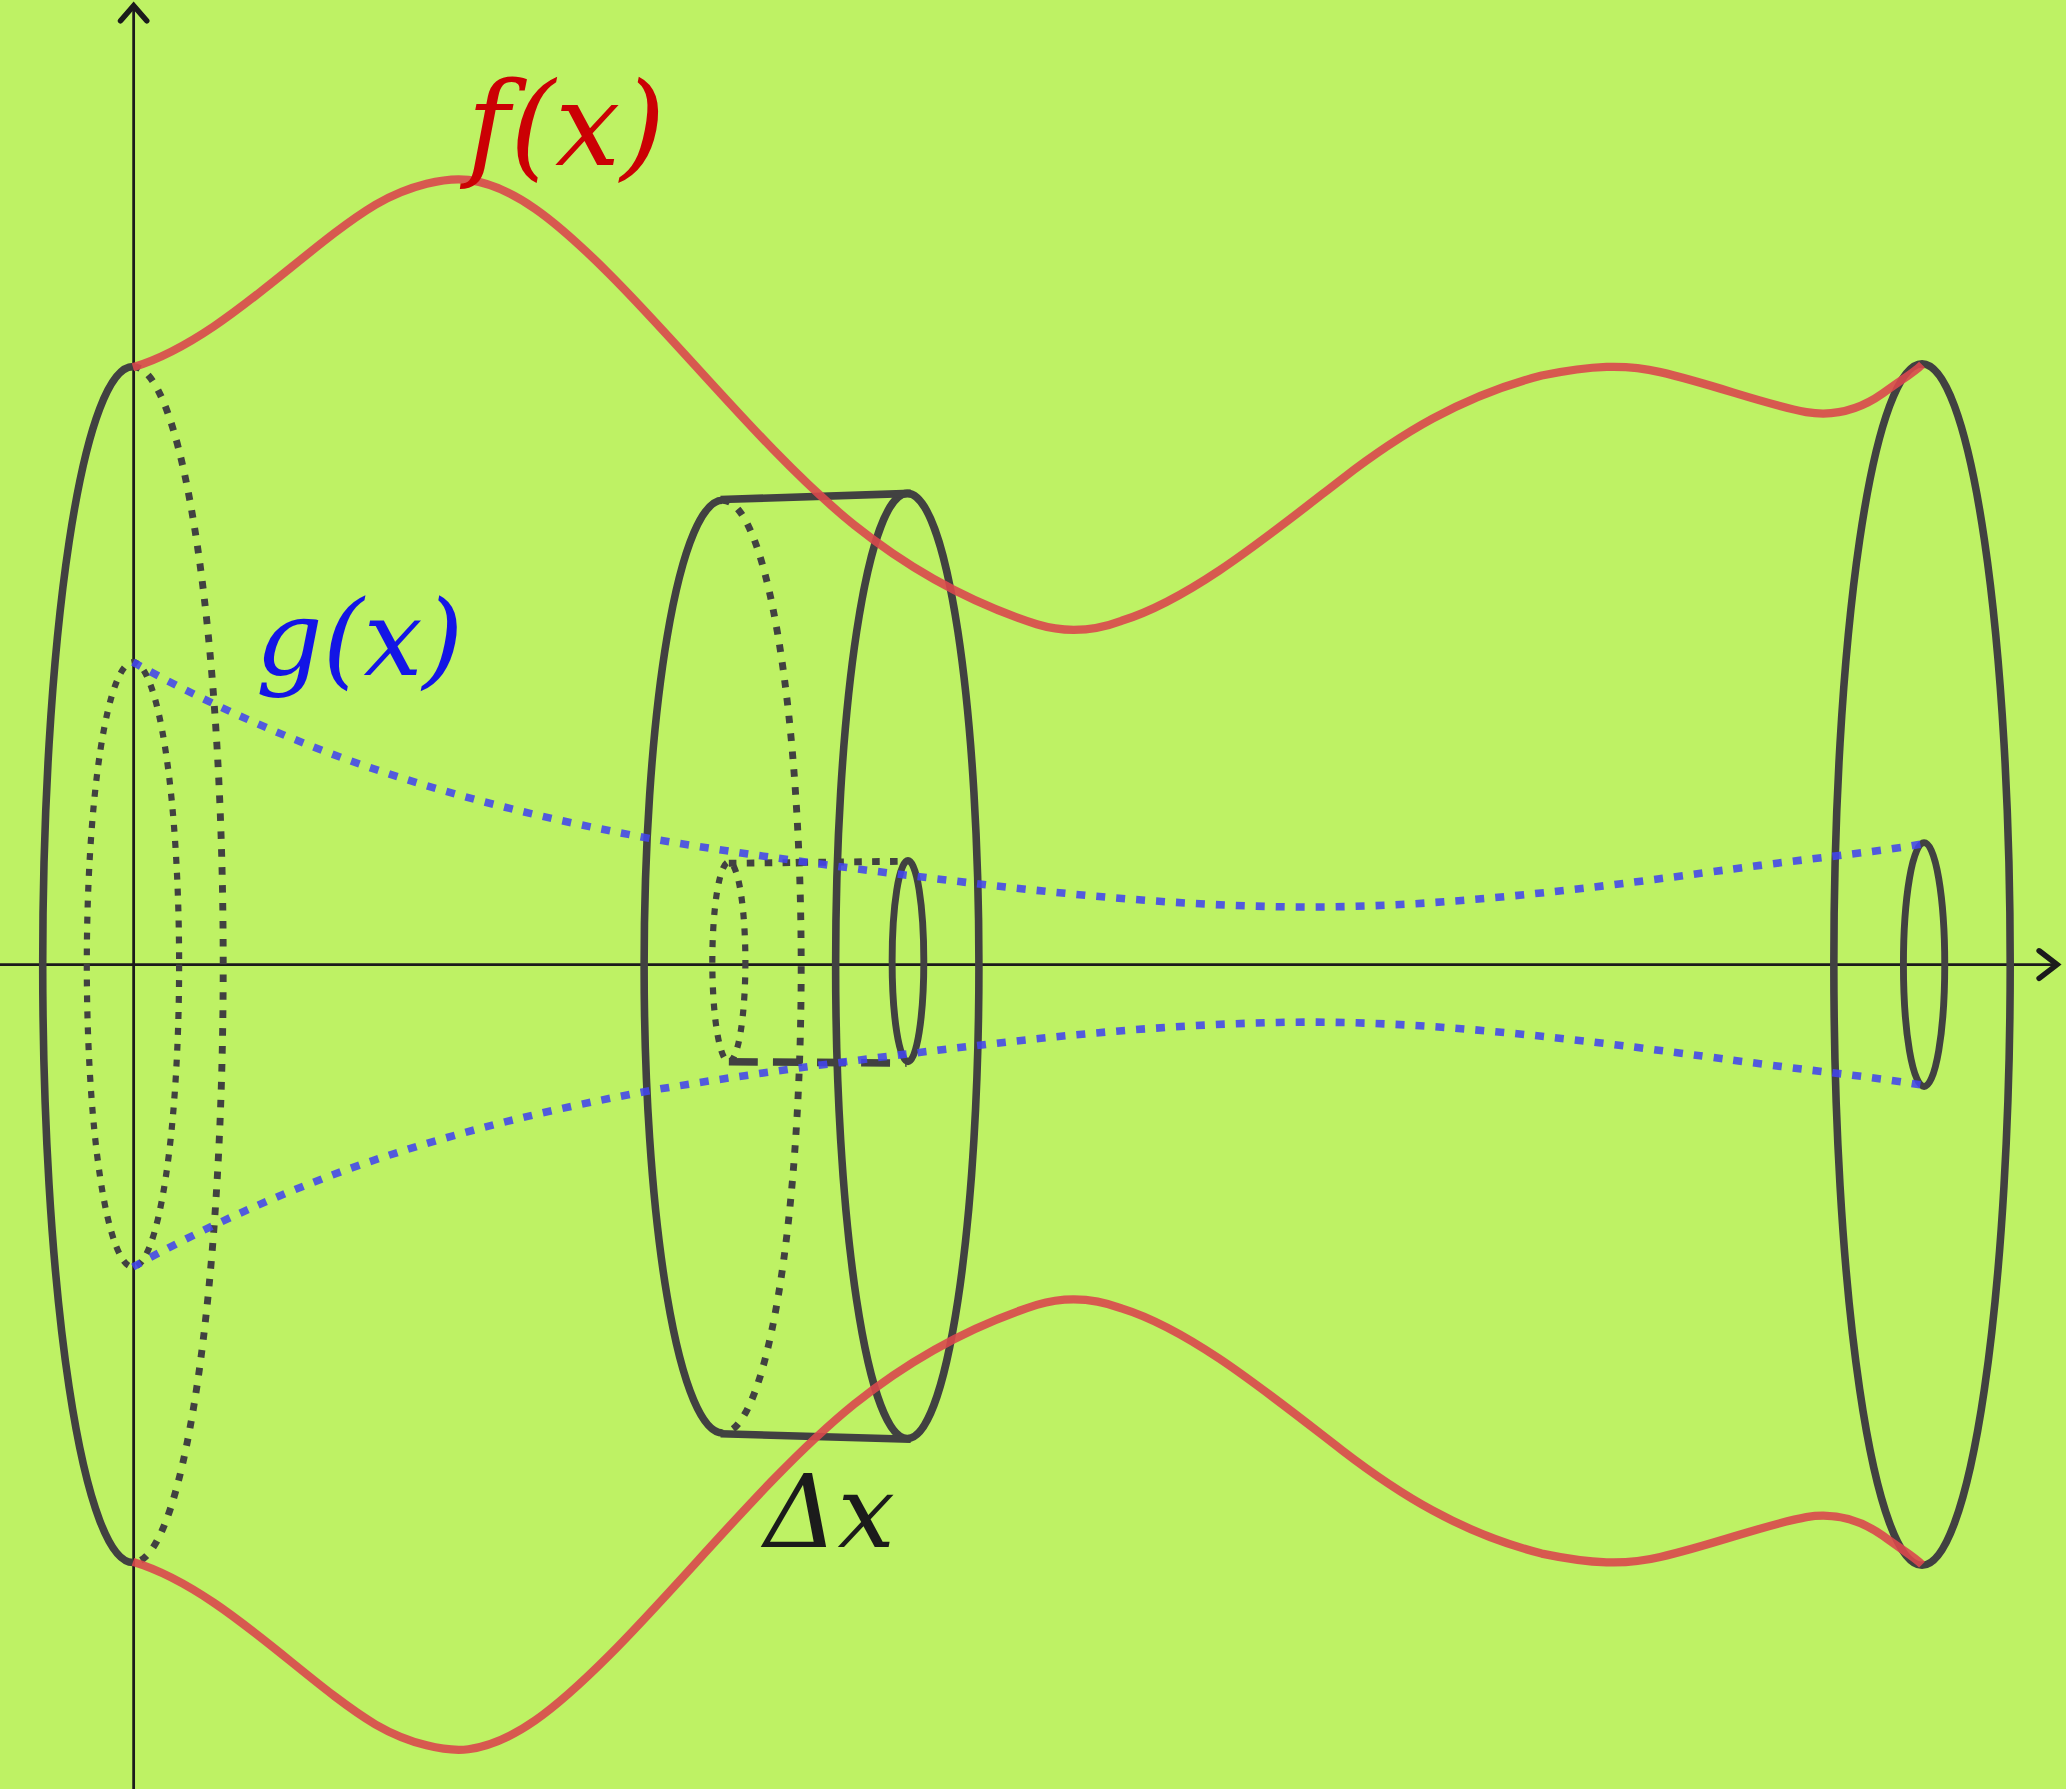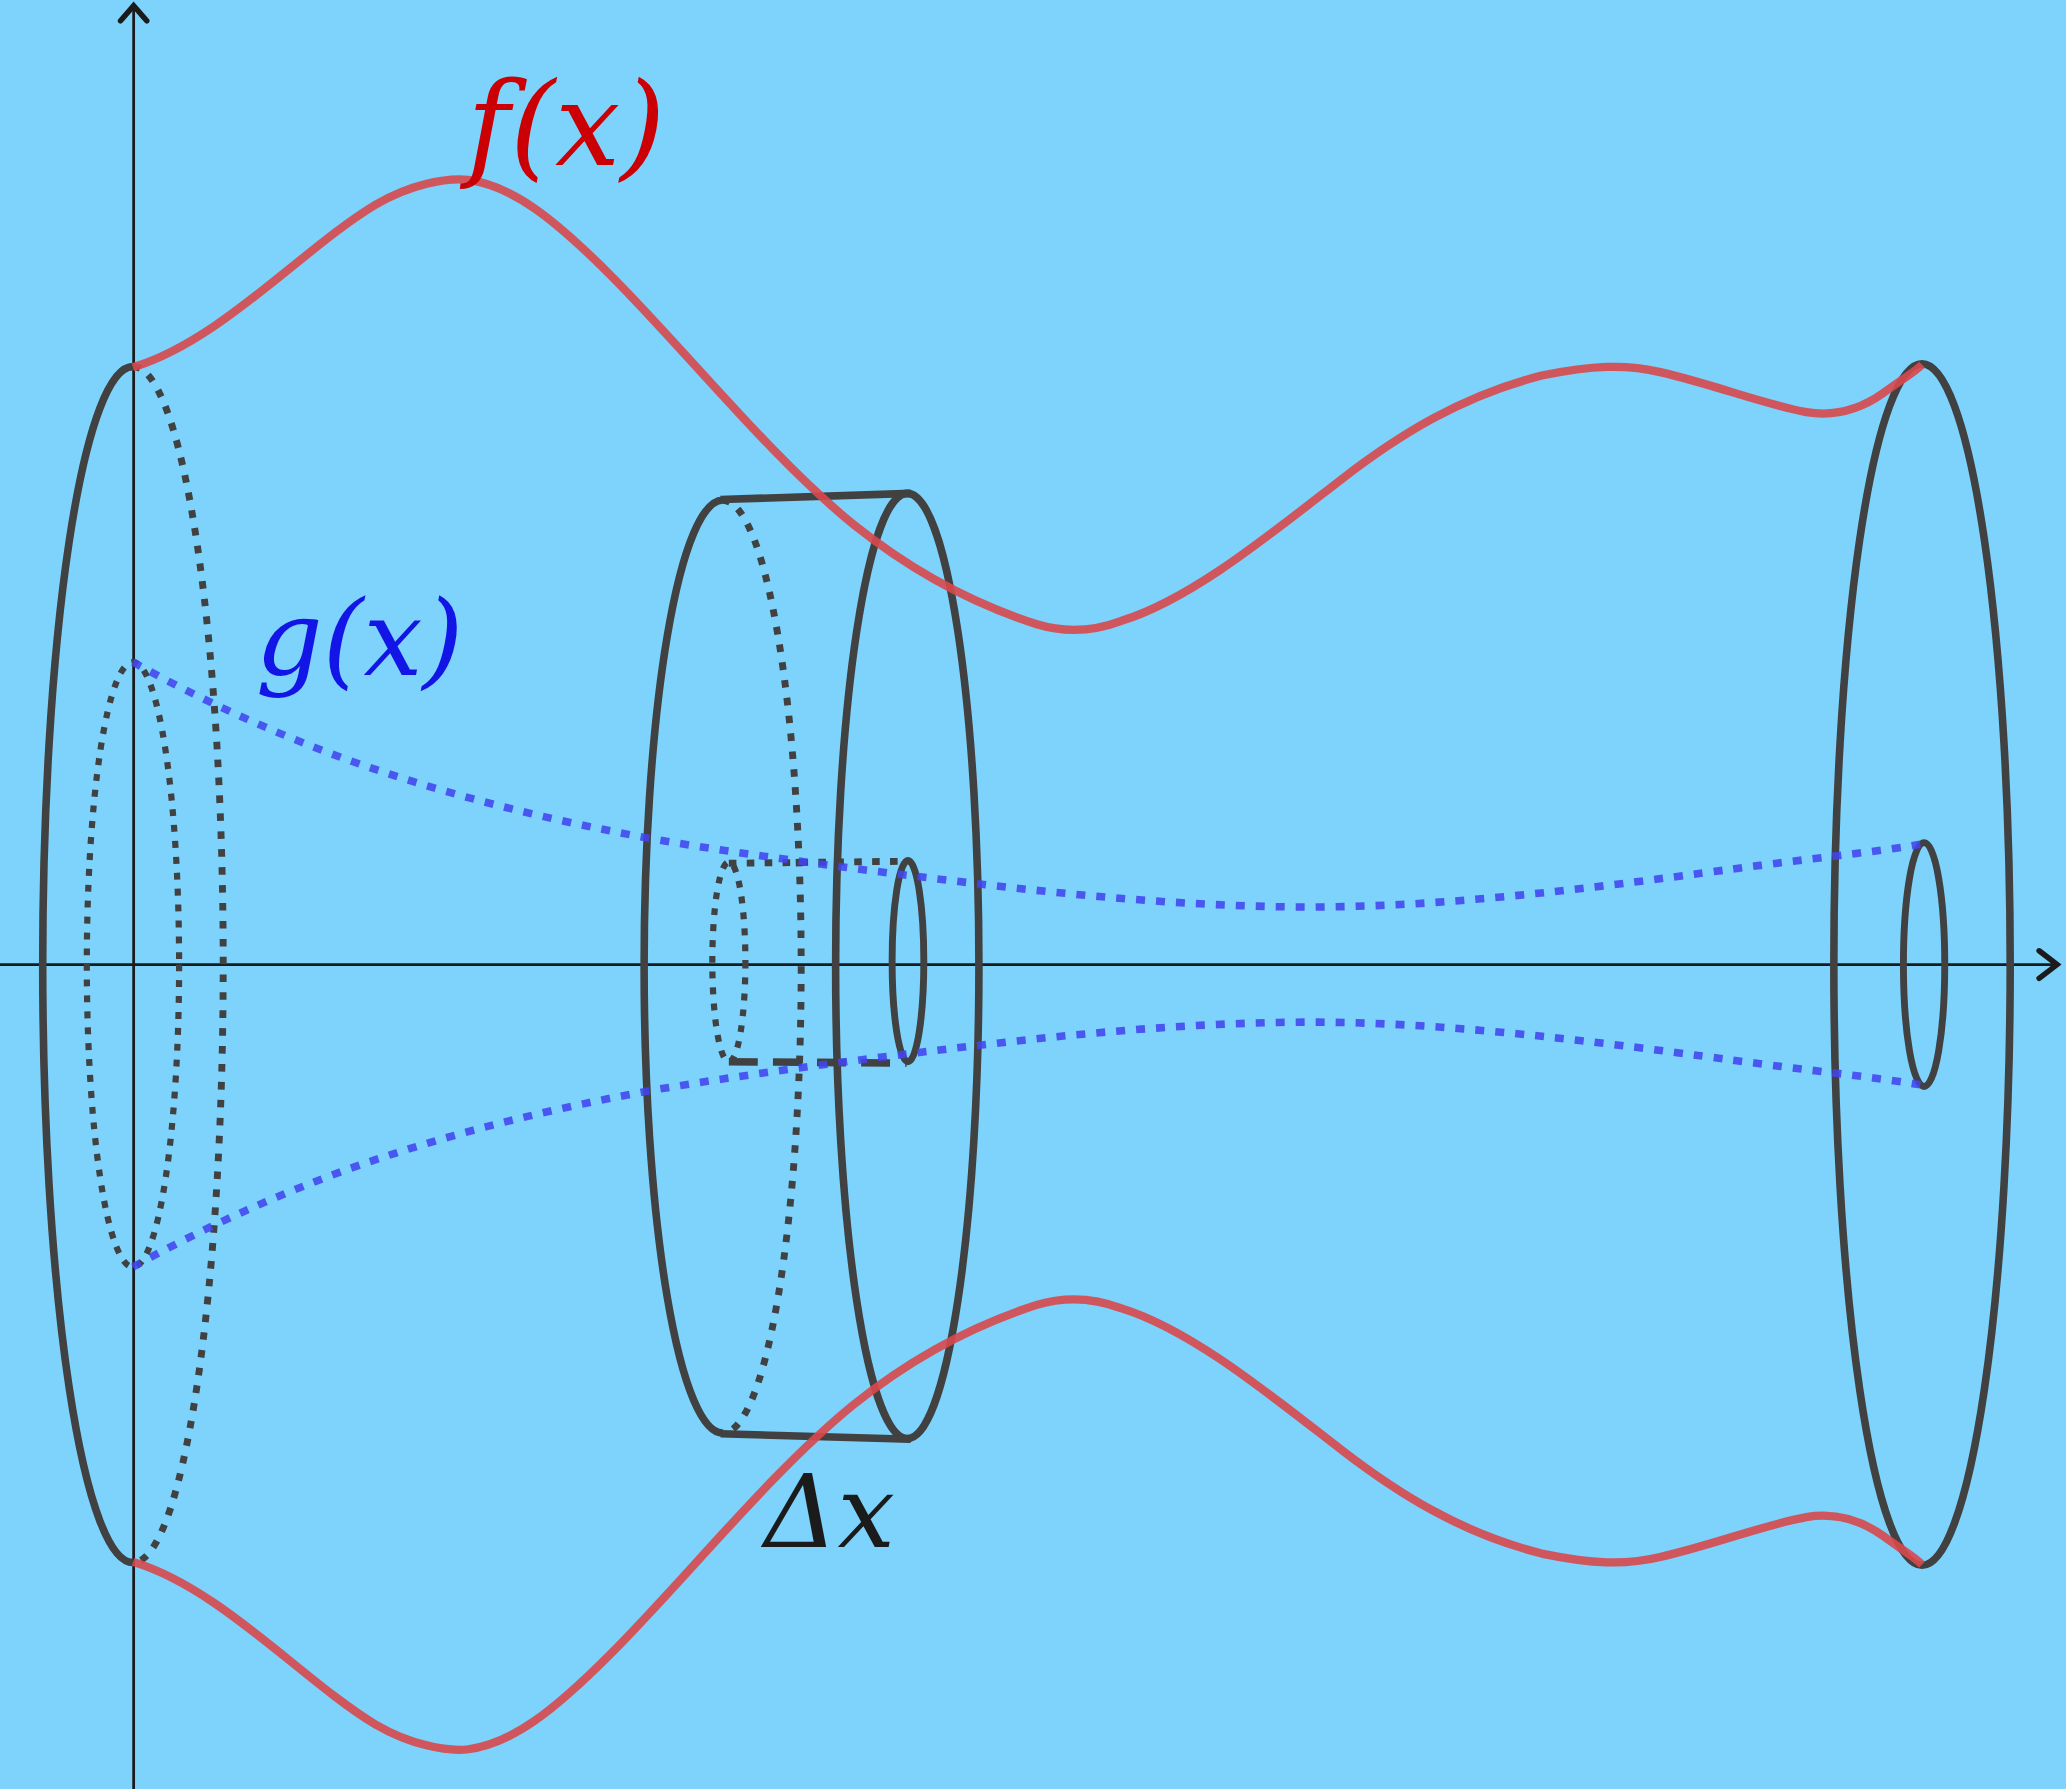--- a/index.html
+++ b/index.html
@@ -1,16 +1,16 @@
 <!DOCTYPE html>
 <html style="font-size:11px"><head>
 <meta charset="utf-8">
 <style>
   html,body{margin:0;padding:0;background:#ffffff;}
-  .stage{position:relative;width:2066px;height:1790px;background:#7dd3fc;overflow:hidden;}
+  .stage{position:relative;width:2066px;height:1790px;background:#bef264;overflow:hidden;}
   svg{display:block;}
   .math{font-family:"DejaVu Serif","Liberation Serif",serif;font-style:italic;}
   .curve{fill:none;stroke-linecap:butt;}
   text{user-select:none;}
 </style>
 </head>
 <body>
 
 <div class="stage">
 <svg width="2066" height="1790" viewBox="0 0 2999 2598" xmlns="http://www.w3.org/2000/svg">

